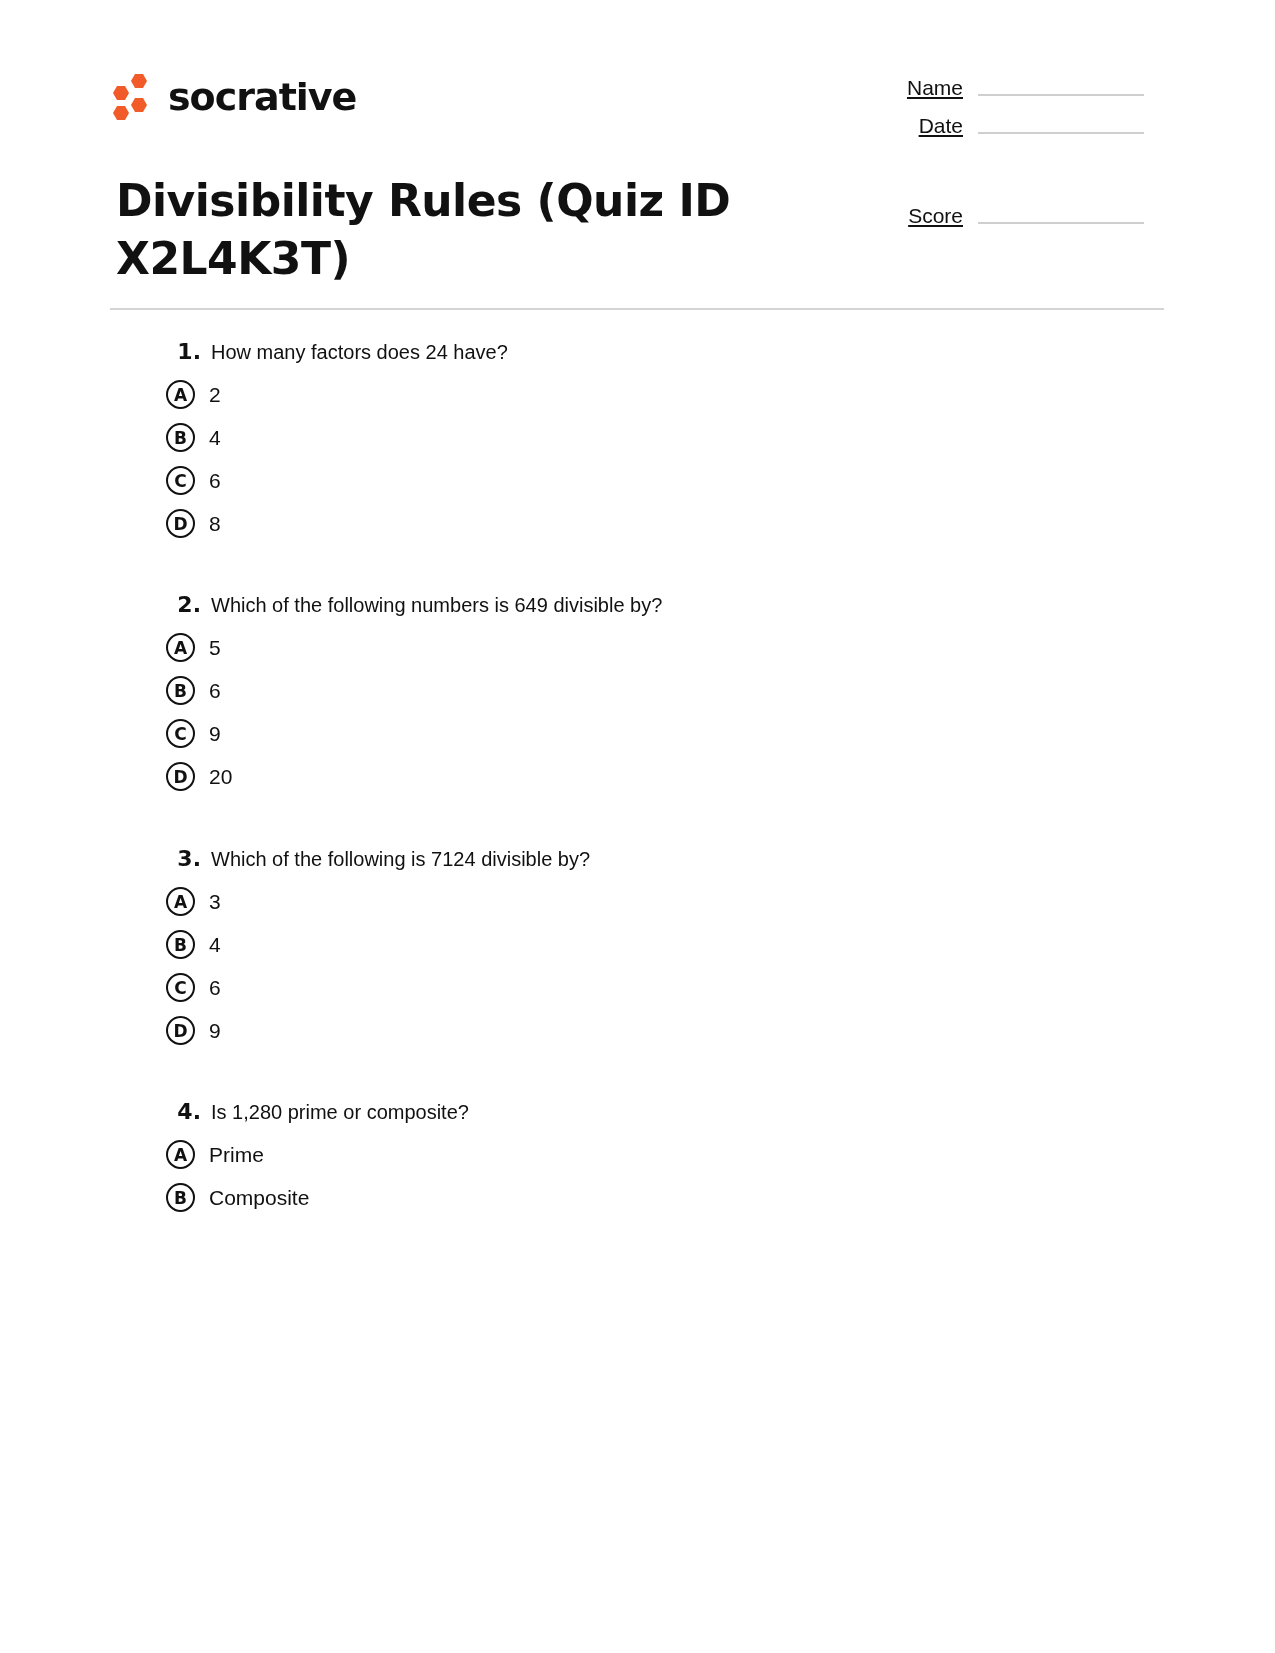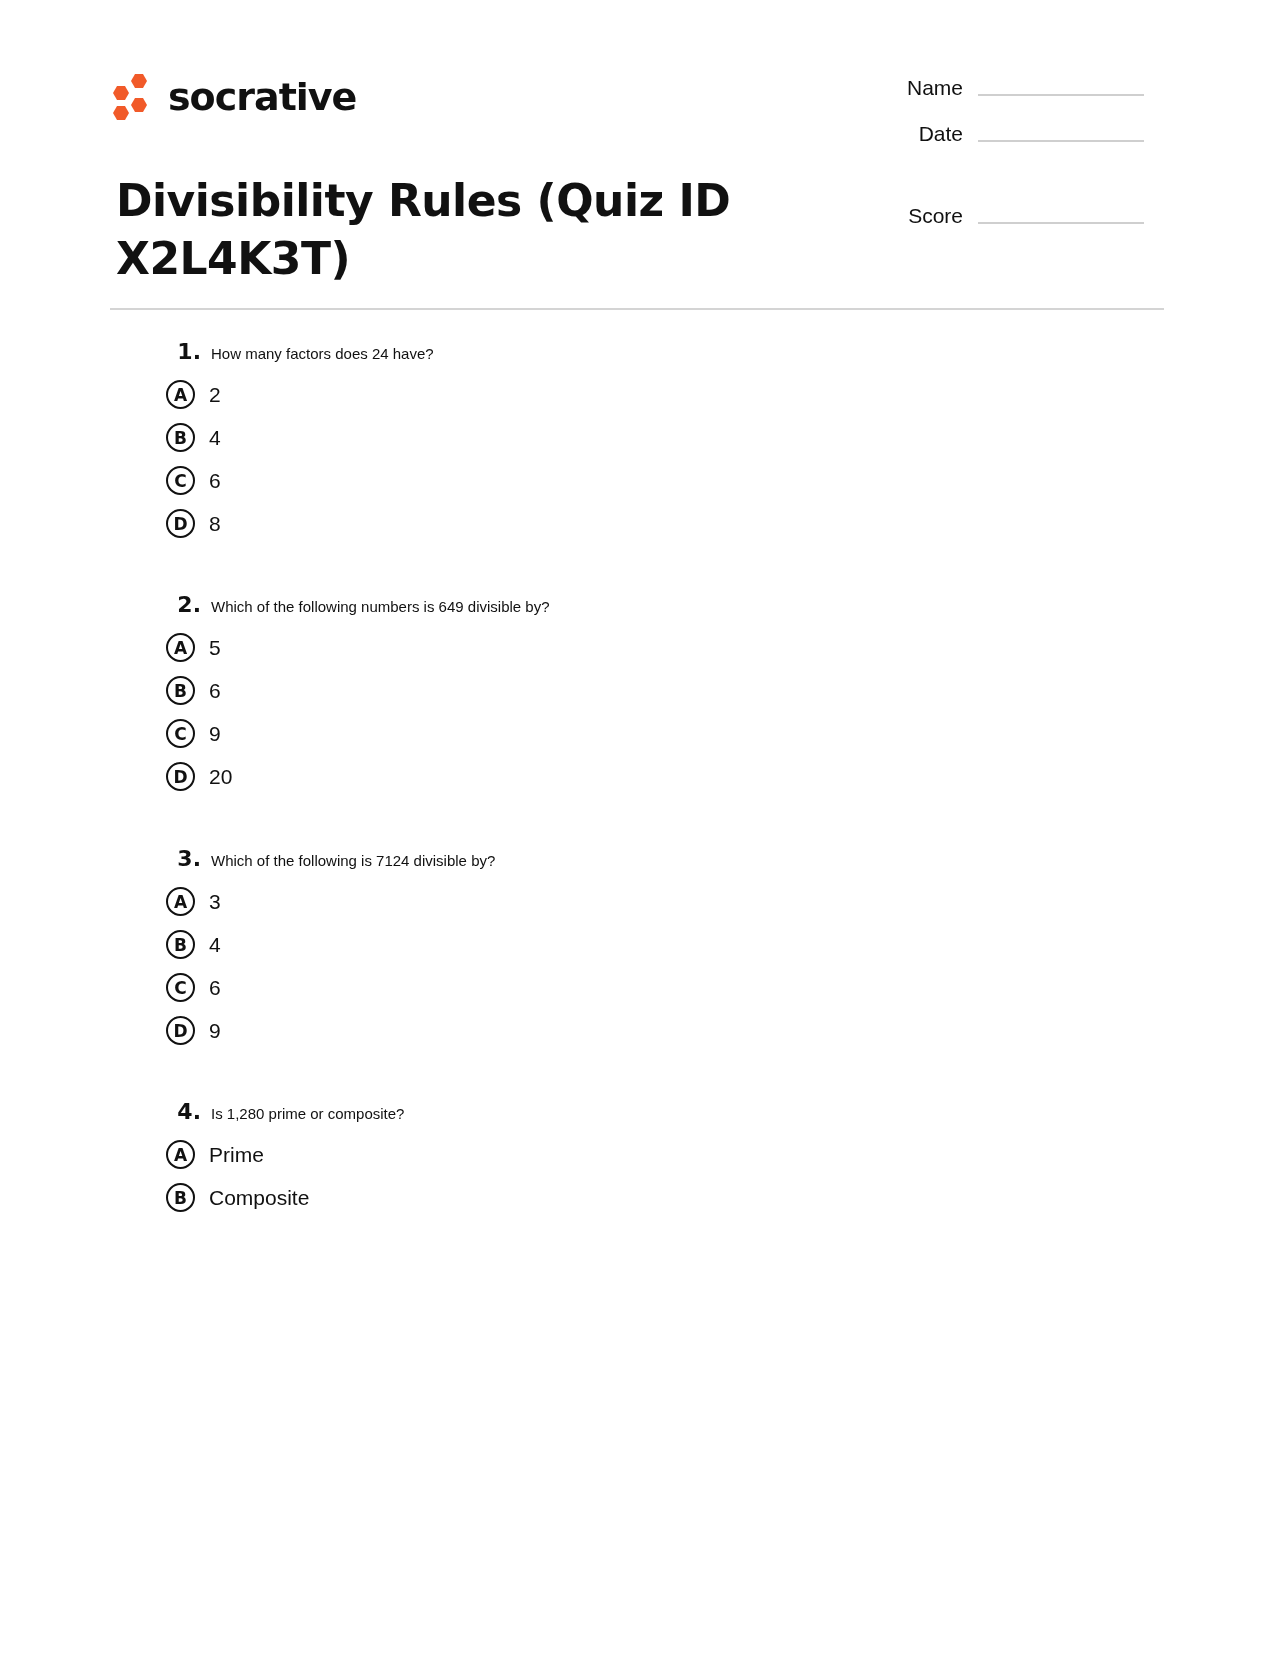--- a/index.html
+++ b/index.html
@@ -2,27 +2,27 @@
 <html><head>
 <meta charset="utf-8">
 <style>
   html, body { margin: 0; padding: 0; background: #ffffff; }
   body { width: 1275px; height: 1653px; position: relative; overflow: hidden; font-family: "Liberation Sans", sans-serif; color: #111111; }
   .logo { position: absolute; left: 110px; top: 72px; height: 50px; display: flex; align-items: center; }
   .logo svg { width: 42px; height: 50px; }
   .logo-text { font-family: "DejaVu Sans", sans-serif; font-size: 38px; font-weight: bold; letter-spacing: -1px; margin-left: 16px; color: #111; line-height: 50px; }
   .title { position: absolute; left: 110px; top: 166px; width: 640px; font-family: "DejaVu Sans", sans-serif; font-size: 44px; font-weight: bold; line-height: 58px; letter-spacing: -0.5px; color: #111; margin: 6px; }
   .field { position: absolute; display: flex; align-items: flex-end; }
-  .field-label { font-size: 21px; width: 80px; text-align: right; color: #111; }
+  .field-label { font-size: 21px; width: 80px; text-align: right; color: #111; text-decoration: underline; }
   .field-line { width: 166px; border-bottom: 2px solid #cfcfcf; margin-left: 15px; height: 1px; margin-bottom: 4px; }
   .divider { position: absolute; left: 110px; top: 308px; width: 1054px; height: 0; border-top: 2px solid #d4d4d4; }
   .question { position: absolute; left: 165px; }
   .q-head { display: flex; align-items: baseline; height: 34px; }
   .q-num { font-family: "DejaVu Sans", sans-serif; font-weight: bold; font-size: 22px; width: 46px; text-align: right; padding-right: 10px; box-sizing: border-box; }
-  .q-text { font-size: 15px; }
+  .q-text { font-size: 20px; }
   .choice { display: flex; align-items: center; height: 43px; }
   .bubble { width: 29px; height: 29px; border: 2px solid #111; border-radius: 50%; display: flex; align-items: center; justify-content: center; font-family: "DejaVu Sans", sans-serif; font-weight: bold; font-size: 17px; box-sizing: border-box; margin-left: 1px; }
   .choice-text { font-size: 21px; margin-left: 14px; }
 </style>
 </head>
 <body>
 
 <div class="logo">
   <svg viewBox="0 0 42 50">
     <polygon points="25,2 33,2 37,9 33,16 25,16 21,9" fill="#f15a29"></polygon>
@@ -32,21 +32,21 @@
   </svg>
   <span class="logo-text">socrative</span>
 </div>
 
 <h1 class="title">Divisibility Rules (Quiz ID X2L4K3T)</h1>
 
 <div class="field" style="left:883px; top:76px;">
   <span class="field-label">Name</span>
   <span class="field-line"></span>
 </div>
-<div class="field" style="left:883px; top:122px;">
+<div class="field" style="left:883px; top:114px;">
   <span class="field-label">Date</span>
   <span class="field-line"></span>
 </div>
 <div class="field" style="left:883px; top:204px;">
   <span class="field-label">Score</span>
   <span class="field-line"></span>
 </div>
 
 <div class="divider"></div>
 

